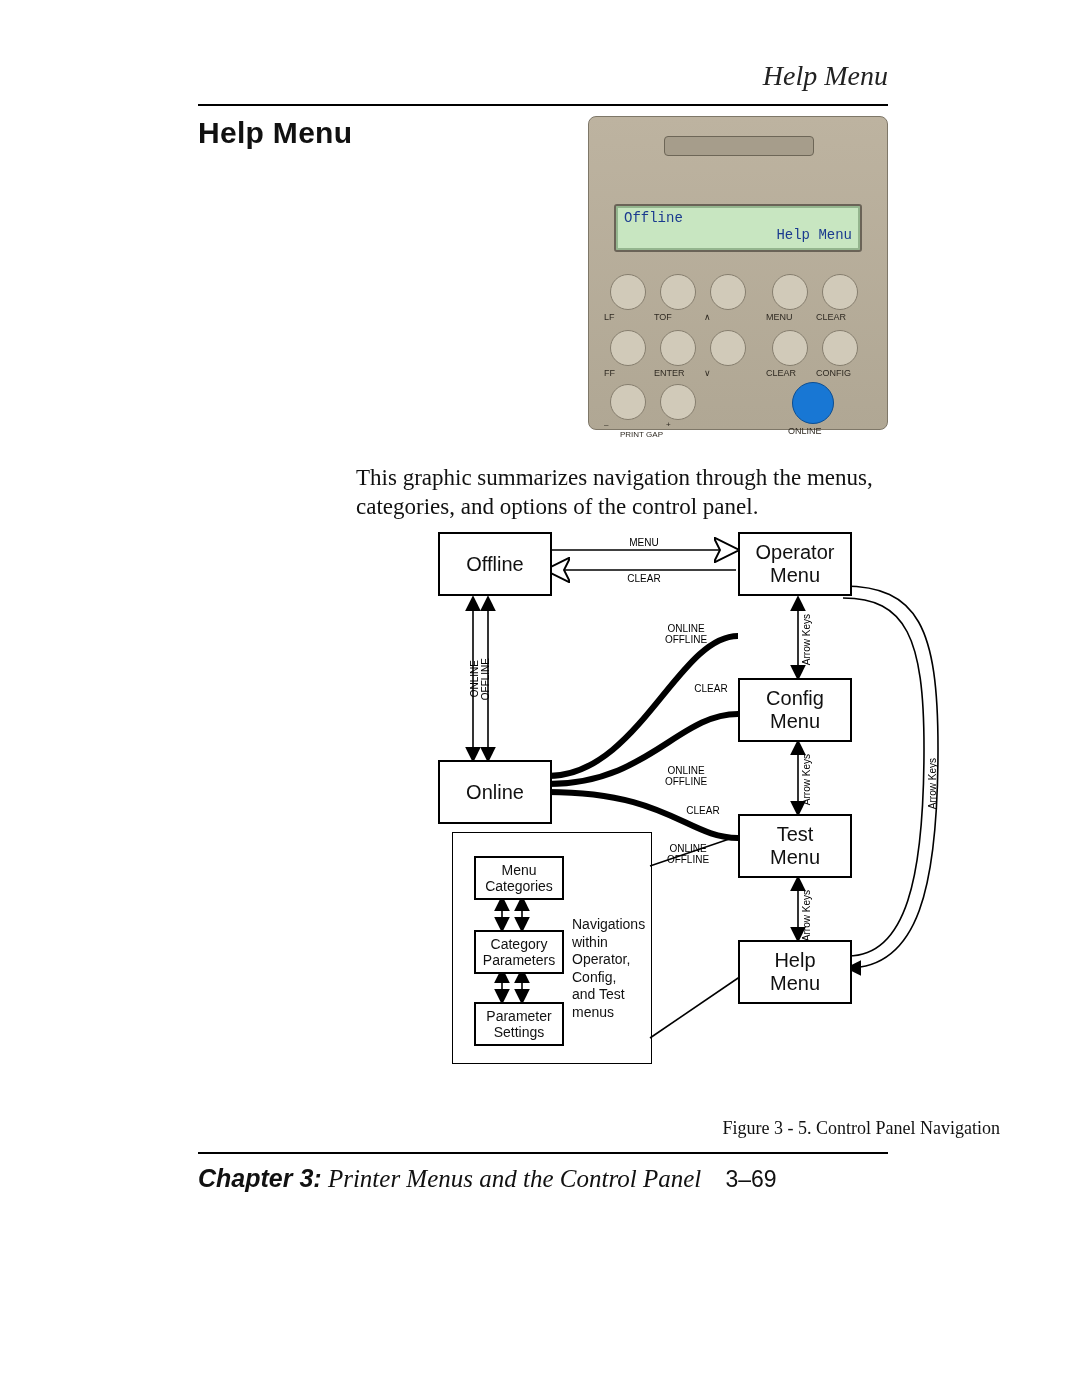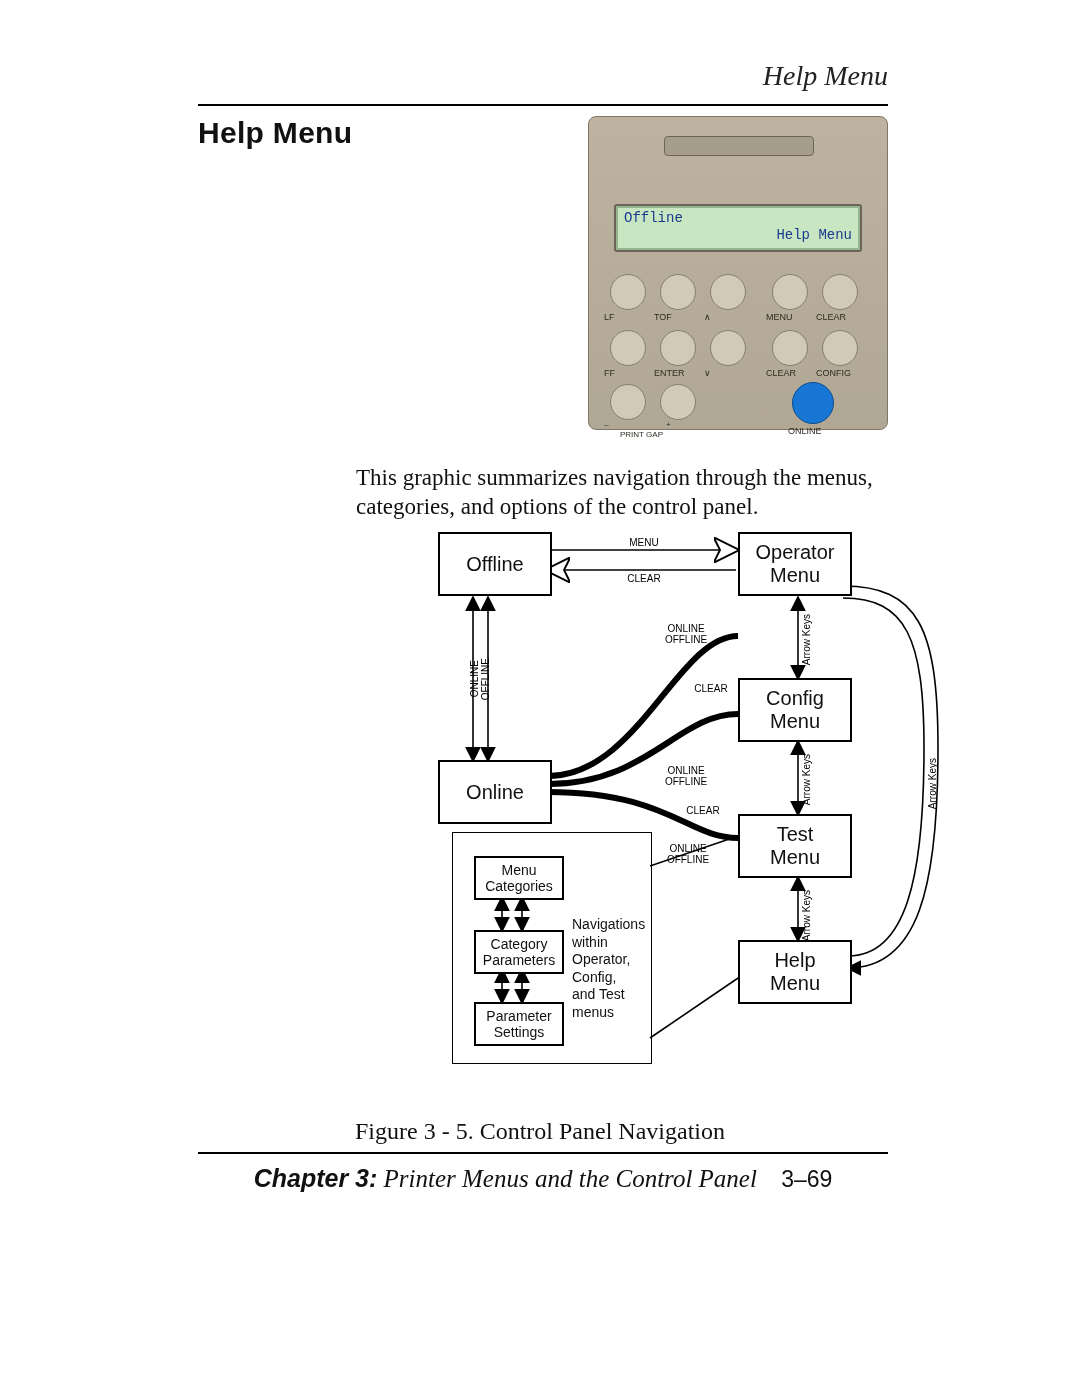--- a/index.html
+++ b/index.html
@@ -4,23 +4,23 @@
 <style>
 html,body{margin:0;padding:0;background:#fff;font-family:"Times New Roman",Times,serif;color:#111}
 .page{width:920px;height:1397px;position:relative;margin:12px auto;box-sizing:border-box}
 .running-head{position:absolute;top:48px;right:112px;font-style:italic;font-size:28px;color:#222}
 .top-rule{position:absolute;top:92px;left:118px;right:112px;border-top:2px solid #000}
 .h1{position:absolute;top:104px;left:118px;font-family:Arial,Helvetica,sans-serif;font-weight:900;font-size:30px;letter-spacing:.3px}
 .intro{position:absolute;top:140px;left:276px;width:378px;font-size:23px;line-height:1.25}
 .panel-photo{position:absolute;top:104px;right:112px;width:300px;height:314px}
 .body2{position:absolute;top:452px;left:276px;right:112px;font-size:23px;line-height:1.25}
 .diagram{position:absolute;top:516px;left:358px;width:510px;height:560px}
-.caption{position:absolute;top:1106px;left:0;right:0;text-align:center;font-size:24px}
+.caption{position:absolute;top:1106px;left:0;right:0;text-align:right;font-size:18px}
 .bottom-rule{position:absolute;left:118px;right:112px;top:1140px;border-top:2px solid #000}
-.footer{position:absolute;left:118px;right:112px;top:1152px;text-align:center;font-size:25px}
+.footer{position:absolute;left:118px;right:112px;top:1152px;text-align:left;font-size:25px}
 .footer .ch{font-family:Arial,Helvetica,sans-serif;font-weight:700;font-style:italic}
 .footer .ti{font-style:italic}
 .footer .pg{font-family:Arial,Helvetica,sans-serif;margin-left:18px;font-size:23px}
 
 
 .panel-photo .bezel{position:absolute;inset:0;border-radius:8px;background:linear-gradient(180deg,#bdb3a0,#b0a794);border:1px solid #7e7768}
 .panel-photo .top-slot{position:absolute;top:20px;left:76px;width:148px;height:18px;border:1px solid #6d6657;border-radius:4px;background:#a69d8b}
 .panel-photo .lcd{position:absolute;top:88px;left:26px;width:248px;height:48px;background:#c8e6c1;border:2px solid #6a6357;border-radius:3px;box-shadow:inset 0 0 0 2px #94b58e;font-family:"Courier New",monospace;font-size:14px;color:#1a3a8f;padding:4px 8px;box-sizing:border-box;line-height:1.2}
 .panel-photo .lcd .l2{text-align:right;display:block}
 .panel-photo .btn{position:absolute;width:34px;height:34px;border-radius:50%;background:#d1cab9;border:1px solid #867e6e}

